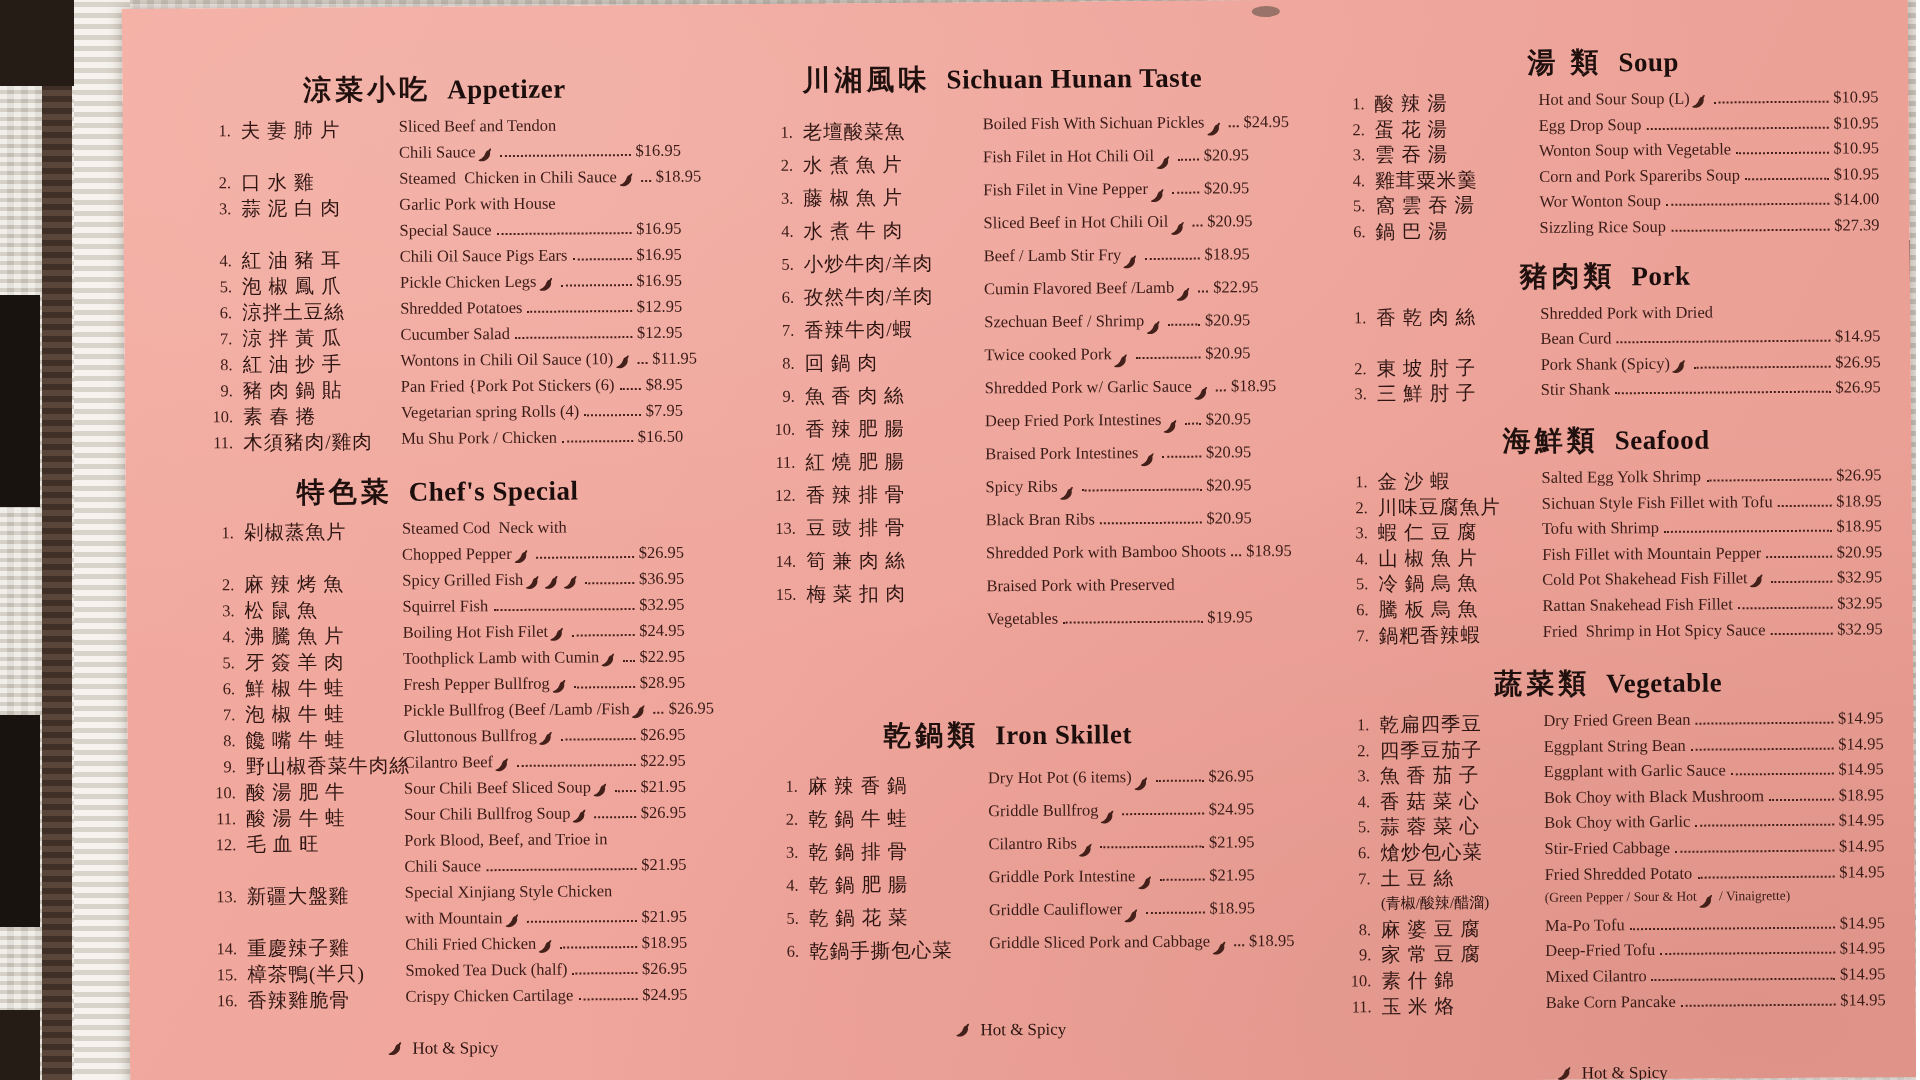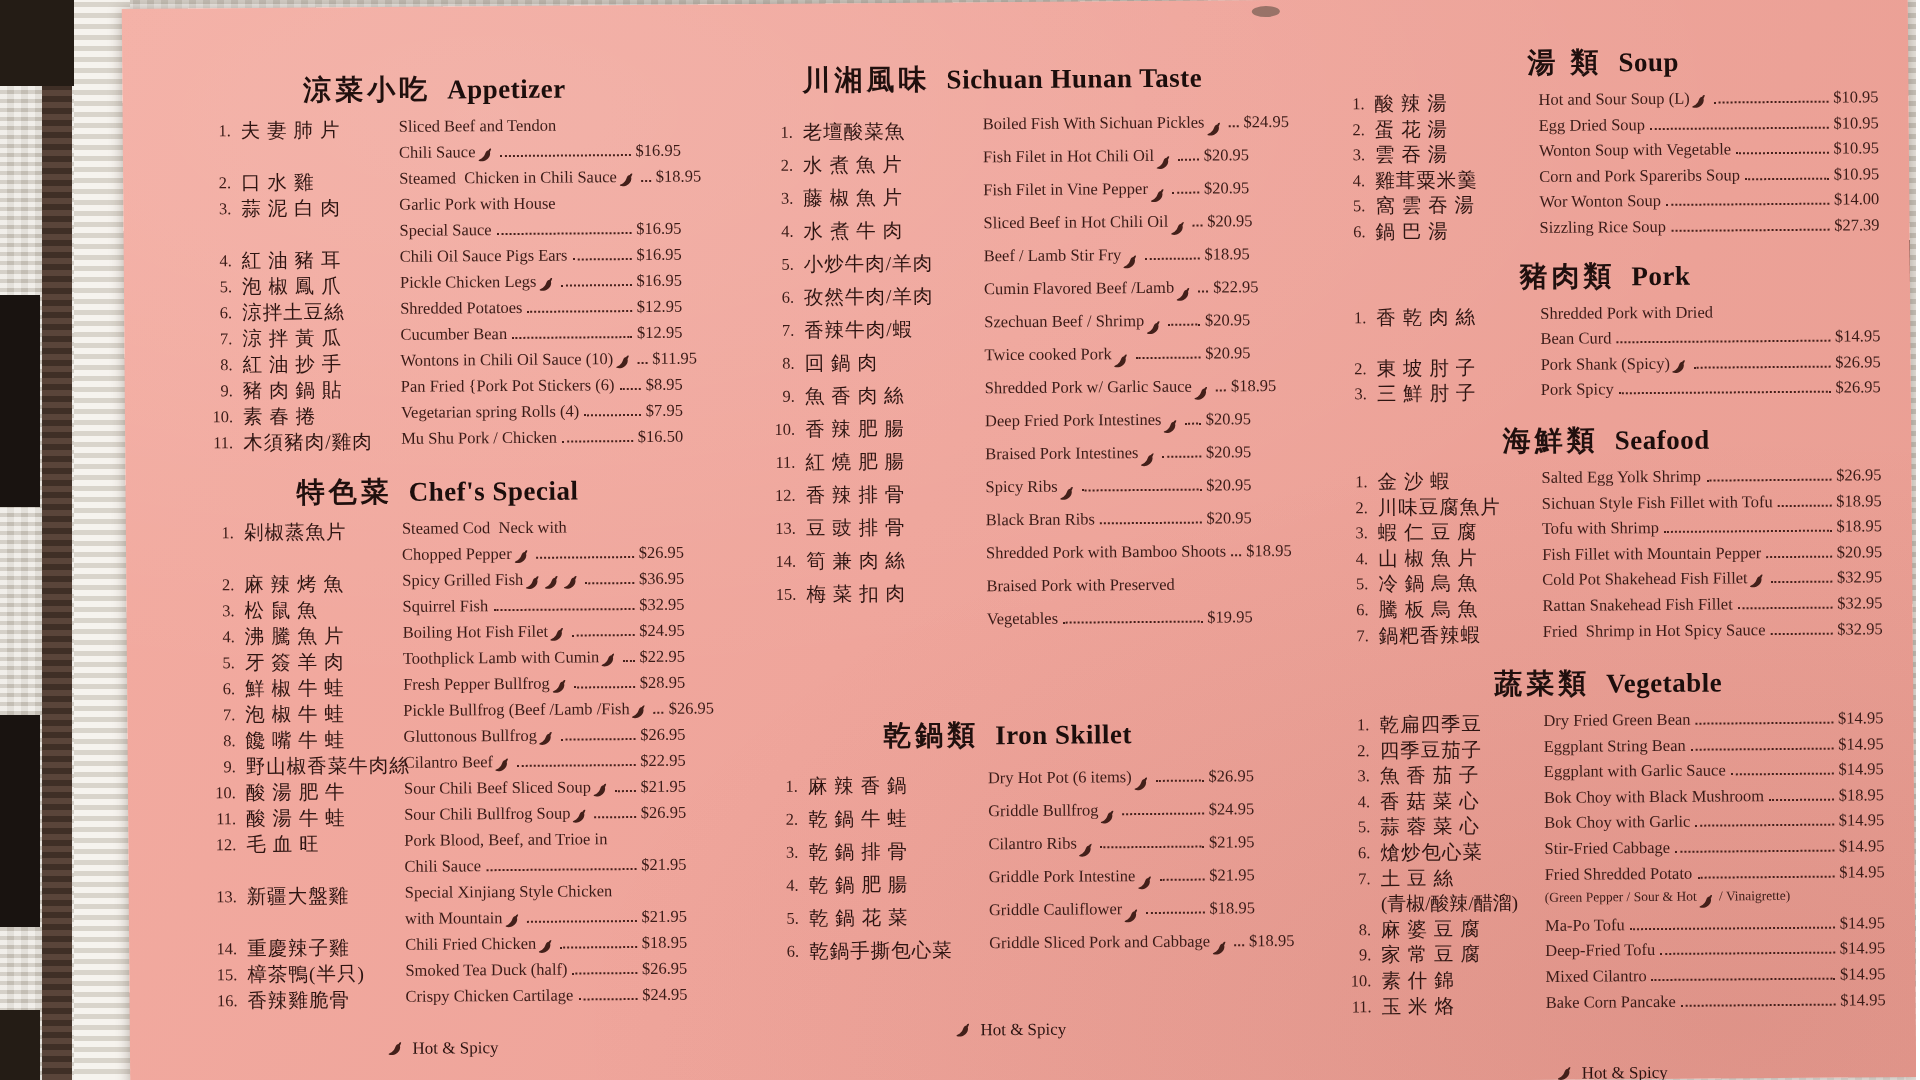--- a/index.html
+++ b/index.html
@@ -47,21 +47,21 @@
   .sec-pork{margin-top:14px;}
   .sec-pork .sec-h{margin-bottom:8px;}
   .sec-seafood{margin-top:16px;}
   .sec-seafood .sec-h{margin-bottom:8px;}
   .sec-vegetable{margin-top:18px;}
   .sec-vegetable .sec-h{margin-bottom:8px;}
 
   .item{display:grid;grid-template-columns:var(--numw) var(--zhw) 1fr;column-gap:10px;align-items:start;}
   .num{text-align:right;font-size:16.5px;line-height:var(--lh);}
   .zh{font-size:19.5px;line-height:var(--lh);letter-spacing:1px;white-space:nowrap;color:#2e1512;}
-  .zh .zh2{display:block;font-size:19px;letter-spacing:0;line-height:var(--lh);}
+  .zh .zh2{display:block;font-size:15px;letter-spacing:0;line-height:var(--lh);}
   .en .line{display:flex;align-items:baseline;height:var(--lh);}
   .en .txt,.en .tail{font-size:16.5px;white-space:pre;}
   .en .note-line .txt,.en .note-line .tail{font-size:13.5px;}
   .dots{flex:1 1 auto;min-width:10px;border-bottom:2.4px dotted #45201b;margin:0 3px 4px 5px;}
   .price{font-size:16.5px;white-space:nowrap;margin-left:2px;}
   .chili{width:15px;height:16px;margin:0 2px;align-self:center;flex:0 0 auto;}
   .chili svg{display:block;width:100%;height:100%;}
 
   .spicy-note{display:flex;justify-content:center;align-items:center;gap:8px;font-size:17px;color:#2b1310;}
   .col1 .spicy-note{margin-top:26px;}
@@ -174,21 +174,21 @@
                 <span class="dots"></span>
                 <span class="price">$12.95</span>
               </div>
             </div>
           </div>
           <div class="item">
             <span class="num">7.</span>
             <span class="zh">涼 拌 黃 瓜</span>
             <div class="en">
               <div class="line">
-                <span class="txt">Cucumber Bean</span>
+                <span class="txt">Cucumber Salad</span>
                 <span class="dots"></span>
                 <span class="price">$12.95</span>
               </div>
             </div>
           </div>
           <div class="item">
             <span class="num">8.</span>
             <span class="zh">紅 油 抄 手</span>
             <div class="en">
               <div class="line">
@@ -873,21 +873,21 @@
                 <span class="dots"></span>
                 <span class="price">$10.95</span>
               </div>
             </div>
           </div>
           <div class="item">
             <span class="num">2.</span>
             <span class="zh">蛋  花  湯</span>
             <div class="en">
               <div class="line">
-                <span class="txt">Egg Dried Soup</span>
+                <span class="txt">Egg Drop Soup</span>
                 <span class="dots"></span>
                 <span class="price">$10.95</span>
               </div>
             </div>
           </div>
           <div class="item">
             <span class="num">3.</span>
             <span class="zh">雲  吞  湯</span>
             <div class="en">
               <div class="line">
@@ -964,21 +964,21 @@
                 <span class="dots"></span>
                 <span class="price">$26.95</span>
               </div>
             </div>
           </div>
           <div class="item">
             <span class="num">3.</span>
             <span class="zh">三 鮮 肘 子</span>
             <div class="en">
               <div class="line">
-                <span class="txt">Pork Spicy</span>
+                <span class="txt">Stir Shank</span>
                 <span class="dots"></span>
                 <span class="price">$26.95</span>
               </div>
             </div>
           </div>
         </div>
         <div class="section sec-seafood">
           <div class="sec-h">
             <span class="hzh">海鮮類</span>
             <span class="hen">Seafood</span>

